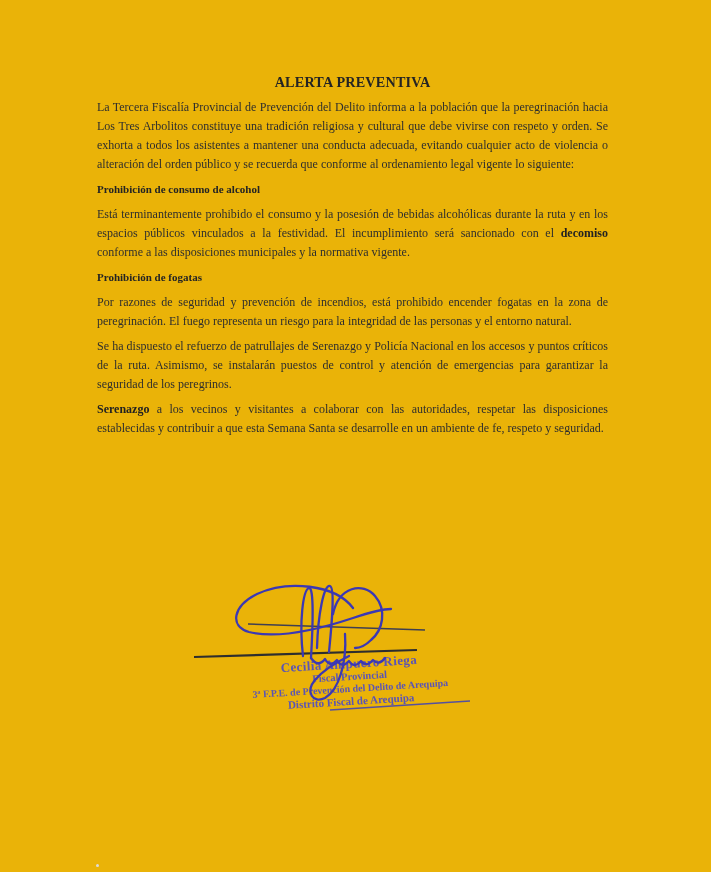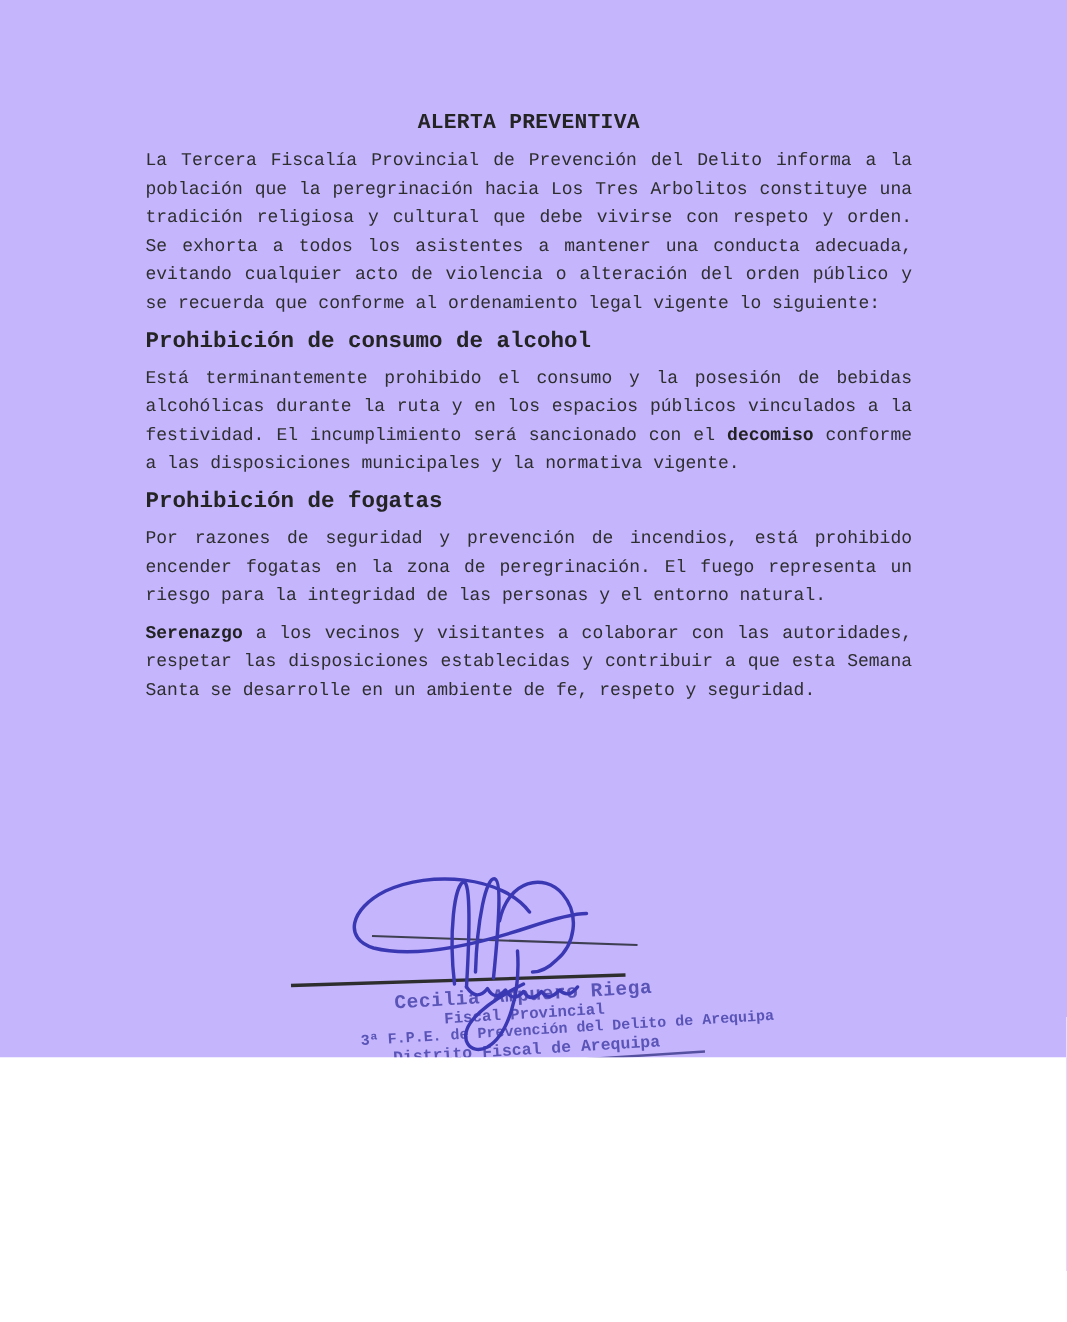--- a/index.html
+++ b/index.html
@@ -1,41 +1,41 @@
 <!DOCTYPE html>
 <html lang="es" style="--ink: #3b38b4; --stamp: #5a54b6;"><head>
 <meta charset="utf-8">
 <style>
   html,body { margin:0; padding:0; background:#ffffff; }
   .page {
     position:relative;
-    width:711px; height:705px;
-    background:#c4b5fd;
-    font-family:Liberation Mono, monospace;
+    width:711px; height:872px;
+    background:#eab308;
+    font-family:Liberation Serif, serif;
     color:#2e2e2e;
     overflow:hidden;
   }
   .content {
     position:absolute; left:97px; top:72px; width:511px;
   }
   .doc-title {
     font-size:14.2px; font-weight:bold; text-align:center;
     line-height:20px; margin:0 0 6px 0; color:#242424; letter-spacing:0.2px;
   }
   .doc-subtitle {
     font-size:14.2px; font-weight:bold; text-align:center;
     line-height:20px; margin:0 0 12px 0; color:#242424;
   }
   .para {
     font-size:12px; line-height:19px; text-align:justify;
     margin:0 0 6px 0; color:#2e2e2e;
   }
   .para b { color:#222; }
   .sec-heading {
-    font-size:15px; font-weight:bold; line-height:19px;
+    font-size:11px; font-weight:bold; line-height:19px;
     margin:0 0 6px 0; color:#242424; text-align:left;
   }
   .dateline {
     font-size:13.6px; line-height:19px; margin:0; text-align:left;
   }
 
   
   .signature-block {
     position:absolute; left:185px; top:578px; width:330px; height:160px;
   }
@@ -71,20 +71,21 @@
     <h1 class="doc-title">ALERTA PREVENTIVA</h1>
 
     <p class="para">La Tercera Fiscalía Provincial de Prevención del Delito informa a la población que la peregrinación hacia Los Tres Arbolitos constituye una tradición religiosa y cultural que debe vivirse con respeto y orden. Se exhorta a todos los asistentes a mantener una conducta adecuada, evitando cualquier acto de violencia o alteración del orden público y se recuerda que conforme al ordenamiento legal vigente lo siguiente:</p>
 
     <h3 class="sec-heading">Prohibición de consumo de alcohol</h3>
     <p class="para">Está terminantemente prohibido el consumo y la posesión de bebidas alcohólicas durante la ruta y en los espacios públicos vinculados a la festividad. El incumplimiento será sancionado con el <b>decomiso</b> conforme a las disposiciones municipales y la normativa vigente.</p>
 
     <h3 class="sec-heading">Prohibición de fogatas</h3>
     <p class="para">Por razones de seguridad y prevención de incendios, está prohibido encender fogatas en la zona de peregrinación. El fuego representa un riesgo para la integridad de las personas y el entorno natural.</p>
 
+    <p class="para">Se ha dispuesto el refuerzo de patrullajes de Serenazgo y Policía Nacional en los accesos y puntos críticos de la ruta. Asimismo, se instalarán puestos de control y atención de emergencias para garantizar la seguridad de los peregrinos.</p>
 
     <p class="para"><b>Serenazgo</b> a los vecinos y visitantes a colaborar con las autoridades, respetar las disposiciones establecidas y contribuir a que esta Semana Santa se desarrolle en un ambiente de fe, respeto y seguridad.</p>
 
   </div>
 
   <div class="signature-block">
 
     <div class="stamp">
       <div class="stamp-name">Cecilia Ampuero Riega</div>
       <div class="stamp-role">Fiscal Provincial</div>

